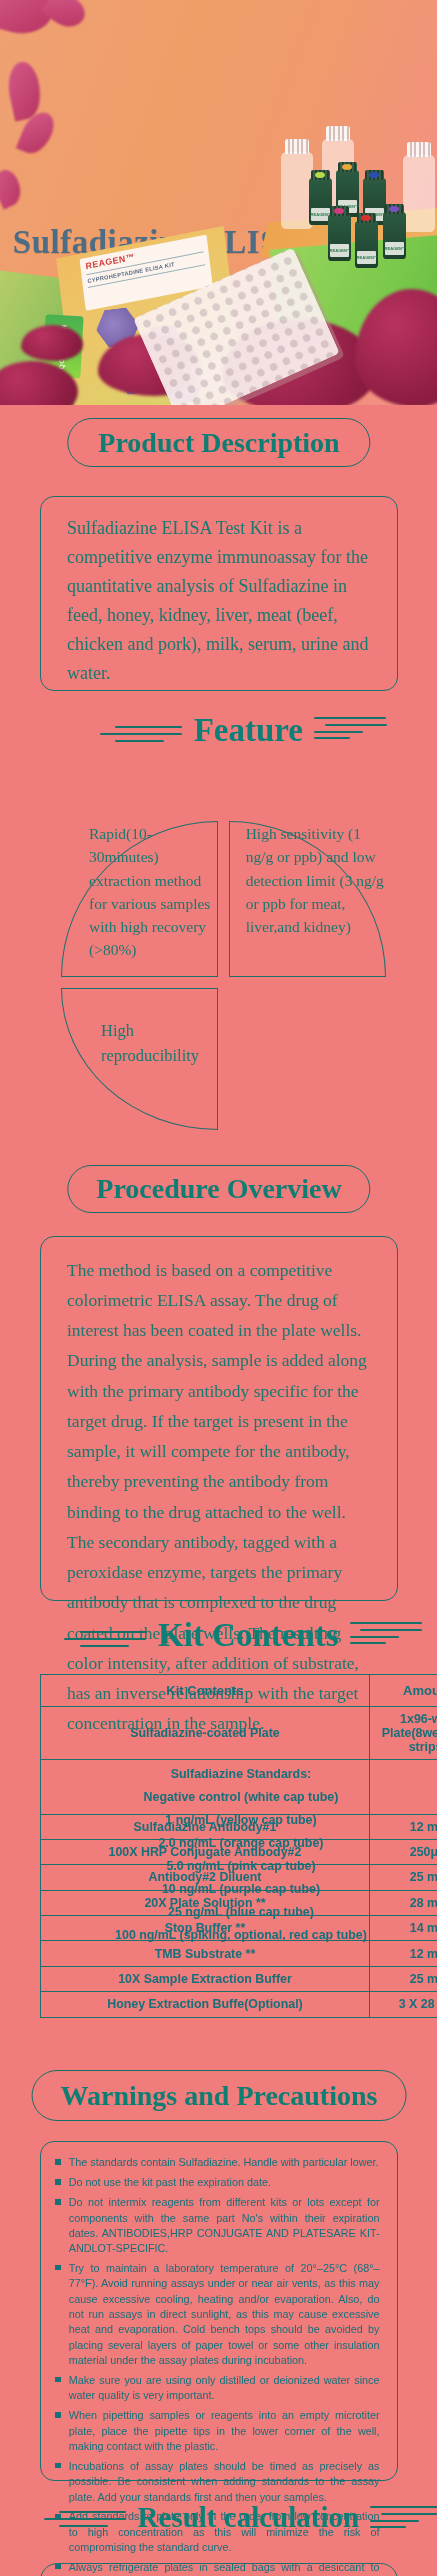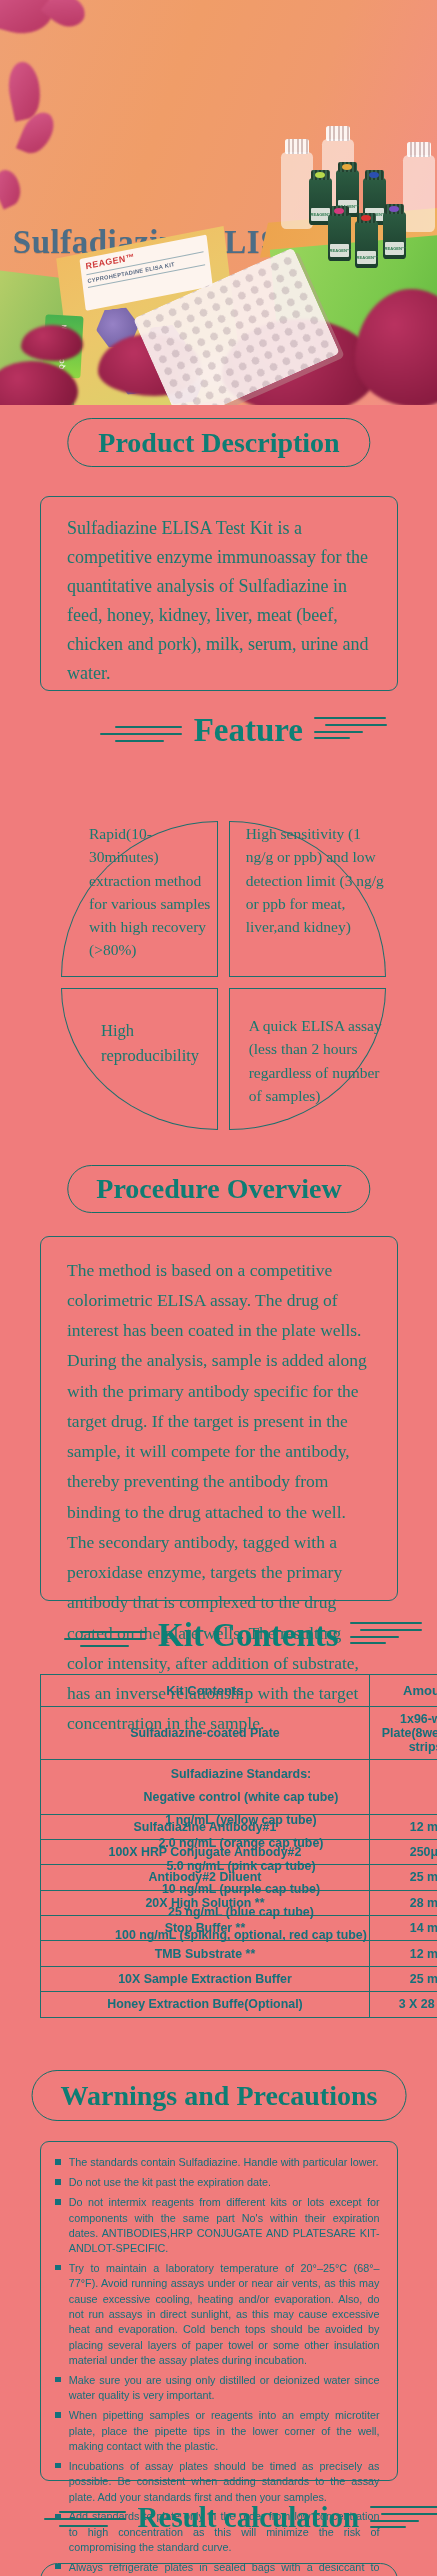--- a/index.html
+++ b/index.html
@@ -71,21 +71,21 @@
   .rock.r5{left:-15.5px;top:361px;width:93px;height:57px}
   .mist{position:absolute;left:185px;top:355px;width:170px;height:36px;border-radius:50%;
         background:#ffd9c8;filter:blur(9.3px);opacity:.85}
   
   .pill{position:absolute;left:50%;transform:translateX(-50%);border:1.5px solid #156f68;border-radius:31px;
         color:#0e7d74;font-family:"Liberation Serif",serif;font-weight:bold;white-space:nowrap;
         display:flex;align-items:center;justify-content:center;}
   .pill.p1{top:418px;height:47px;padding:0 30px;font-size:28px;font-family:Liberation Serif, serif;}
   .pill.p2{top:1165px;height:46px;padding:0 28px;font-size:28px;text-align:right;}
   .pill.p3{top:2070px;height:49px;padding:0 28px;font-size:28px;}
-  .rbox{position:absolute;left:40px;width:358px;border:1.5px solid #1d6f6d;border-radius:9px;
+  .rbox{position:absolute;left:40px;width:358px;border:1.5px solid #1d6f6d;border-radius:14px;
         box-sizing:border-box;color:#19796f;}
   .rbox.desc{top:496px;height:195px;padding:16.5px 26px;font-family:"Liberation Serif",serif;
         font-size:18px;line-height:1.62;}
   .rbox.proc{top:1236px;height:365px;padding:17.5px 26px;font-family:"Liberation Serif",serif;
         font-size:17.5px;line-height:1.73;}
   .rbox.warn{top:2141px;height:340px;padding:13.4px 17.5px 10.3px 14.4px;}
   .rbox.result{top:2563px;height:162px;padding:10.3px 18.5px;border-radius:17.5px;}
   .sl-heading{position:absolute;left:0;width:438px;display:flex;justify-content:center;align-items:center;gap:11.3px;padding-left:32px;}
   .sl-heading h2{margin:0;font-family:"Liberation Serif",serif;font-weight:bold;color:#0c8076;}
   .sl{display:flex;flex-direction:column;gap:4.6px;}
@@ -219,21 +219,20 @@
       </span>
   </div>
   <div class="fcircle">
     <div class="q q1">
         <span>Rapid(10-30minutes) extraction method for various samples with high recovery (&gt;80%)</span>
       </div>
     <div class="q q2">
         <span>High sensitivity (1 ng/g or ppb) and low detection limit (3 ng/g or ppb for meat, liver,and kidney)</span>
       </div>
     <div class="q q3"><span>High reproducibility</span></div>
-    <div class="q q4"><span>A quick ELISA assay (less than 2 hours regardless of number of samples)</span></div>
   </div>
 
   <div class="pill p2">Procedure Overview</div>
   <div class="rbox proc">
     <span>The method is based on a competitive colorimetric ELISA assay. The drug of interest has been coated in the plate wells. During the analysis, sample is added along with the primary antibody specific for the target drug. If the target is present in the sample, it will compete for the antibody, thereby preventing the antibody from binding to the drug attached to the well. The secondary antibody, tagged with a peroxidase enzyme, targets the primary antibody that is complexed to the drug coated on the plate wells. The resulting color intensity, after addition of substrate, has an inverse relationship with the target concentration in the sample.</span>
   </div>
 
   <div class="sl-heading h-kit">
     <span class="sl left">
         <i></i>
@@ -295,21 +294,21 @@
         </tr>
         <tr>
           <td>100X HRP Conjugate Antibody#2</td>
           <td>250μL</td>
         </tr>
         <tr>
           <td>Antibody#2 Diluent</td>
           <td>25 mL</td>
         </tr>
         <tr>
-          <td>20X High Solution **</td>
+          <td>20X Plate Solution **</td>
           <td>28 mL</td>
         </tr>
         <tr>
           <td>Stop Buffer **</td>
           <td>14 mL</td>
         </tr>
         <tr>
           <td>TMB Substrate **</td>
           <td>12 mL</td>
         </tr>

